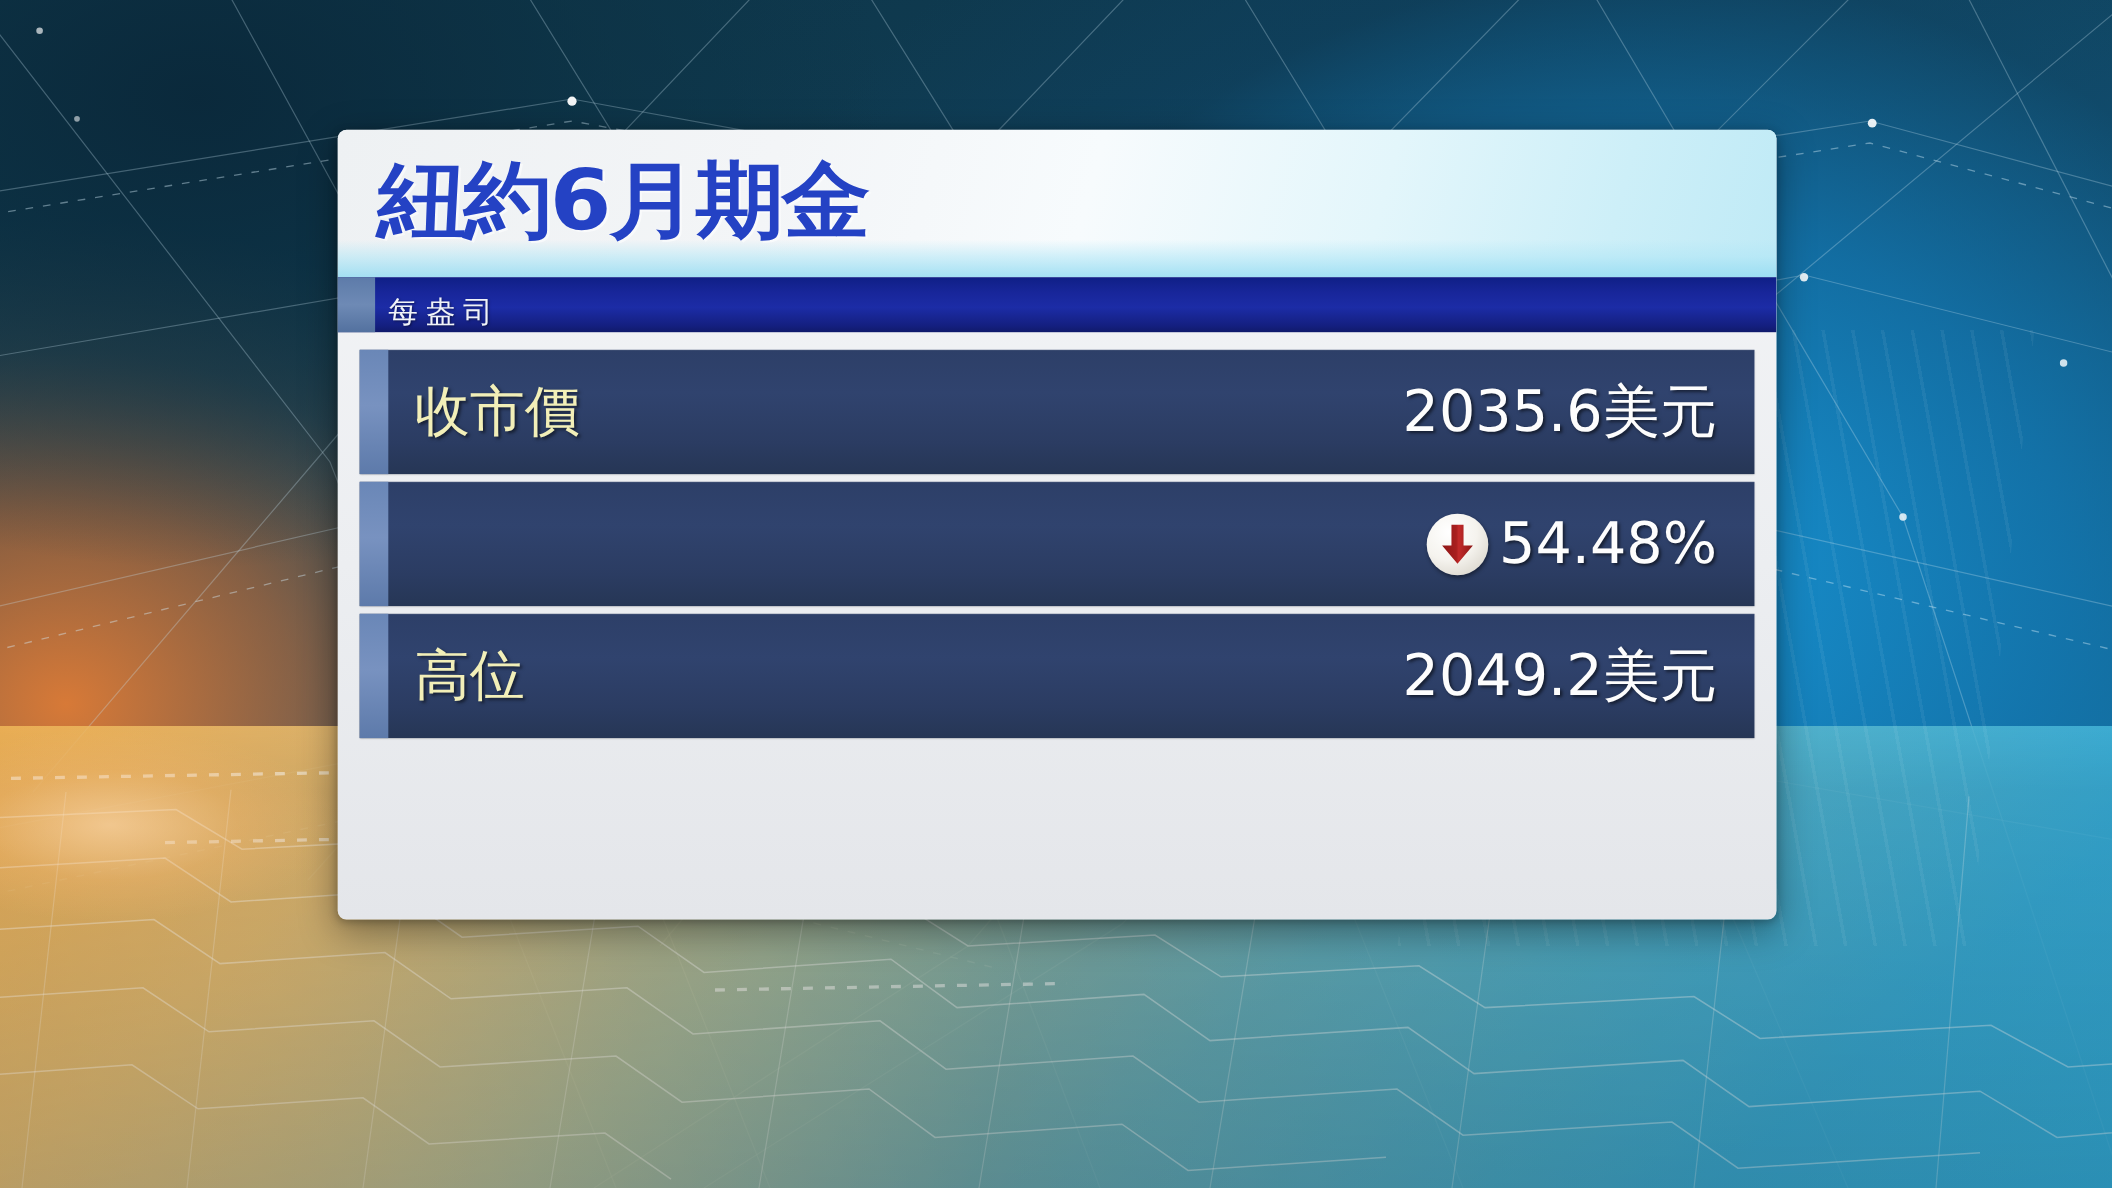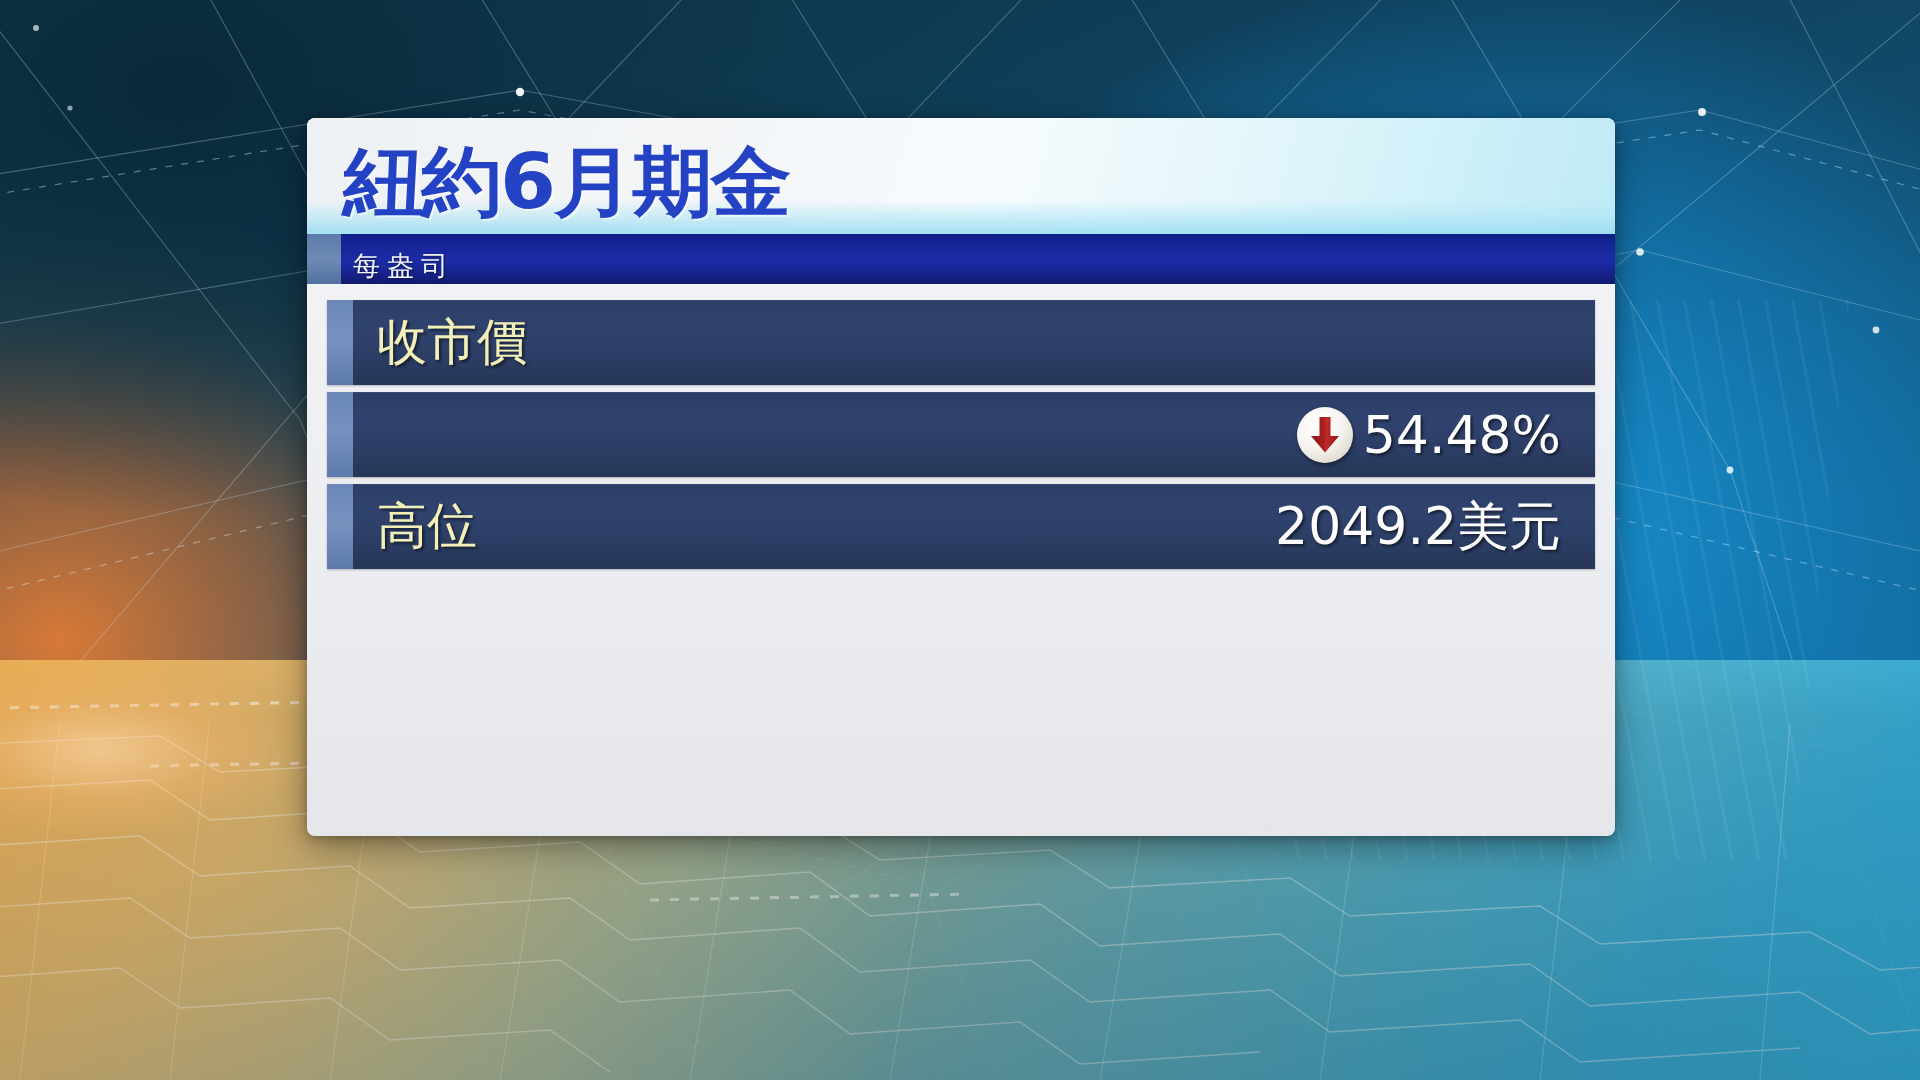--- a/index.html
+++ b/index.html
@@ -80,21 +80,21 @@
     height: 718px;
     background: linear-gradient(180deg, #f4f5f7 0%, #eceef1 55%, #e4e6ea 100%);
     border-radius: 8px;
     box-shadow: 0 10px 34px rgba(0,0,0,0.38), 0 2px 8px rgba(0,0,0,0.25);
     overflow: hidden;
   }
 
   
   .title-panel {
     position: relative;
-    height: 116px;
+    height: 134px;
     background:
       linear-gradient(105deg, #eef1f3 0%, #f3f5f7 30%, #f7fbfd 52%, #e3f6fb 72%, #cdeff8 88%, #bfeaf6 100%);
     overflow: hidden;
   }
   .title-panel::after {
     content: "";
     position: absolute;
     left: 0; right: 0; bottom: 0;
     height: 34px;
     background: linear-gradient(180deg, rgba(190,236,248,0) 0%, rgba(176,230,246,0.55) 45%, rgba(150,220,242,0.85) 100%);
@@ -139,21 +139,21 @@
     color: #f0f3f8;
     text-shadow: 1px 1px 2px rgba(0,0,0,0.45);
   }
 
   
   .rows {
     padding: 16px 20px 0 20px;
   }
   .row {
     position: relative;
-    height: 85px;
+    height: 113px;
     margin-bottom: 7px;
     display: flex;
     align-items: flex-end;
     background: linear-gradient(180deg, #2d3f68 0%, #30436e 35%, #2b3c62 75%, #263655 100%);
     box-shadow: inset 0 1px 0 rgba(255,255,255,0.06), 0 1px 2px rgba(0,0,0,0.25);
   }
   .row-accent {
     width: 26px;
     height: 100%;
     flex: 0 0 auto;
@@ -324,20 +324,23 @@
       <div class="sub-chip"></div>
       <div class="sub-text">每盎司</div>
     </div>
 
     <div class="rows">
 
       <div class="row">
         <div class="row-accent"></div>
         <div class="row-body">
           <span class="row-label">收市價</span>
+          <span class="row-value">
+            <span class="num">2035.6美元</span>
+          </span>
         </div>
       </div>
 
 
       <div class="row">
         <div class="row-accent"></div>
         <div class="row-body">
           <span class="row-label"></span>
           <span class="row-value">
             <span class="arrow-badge">

